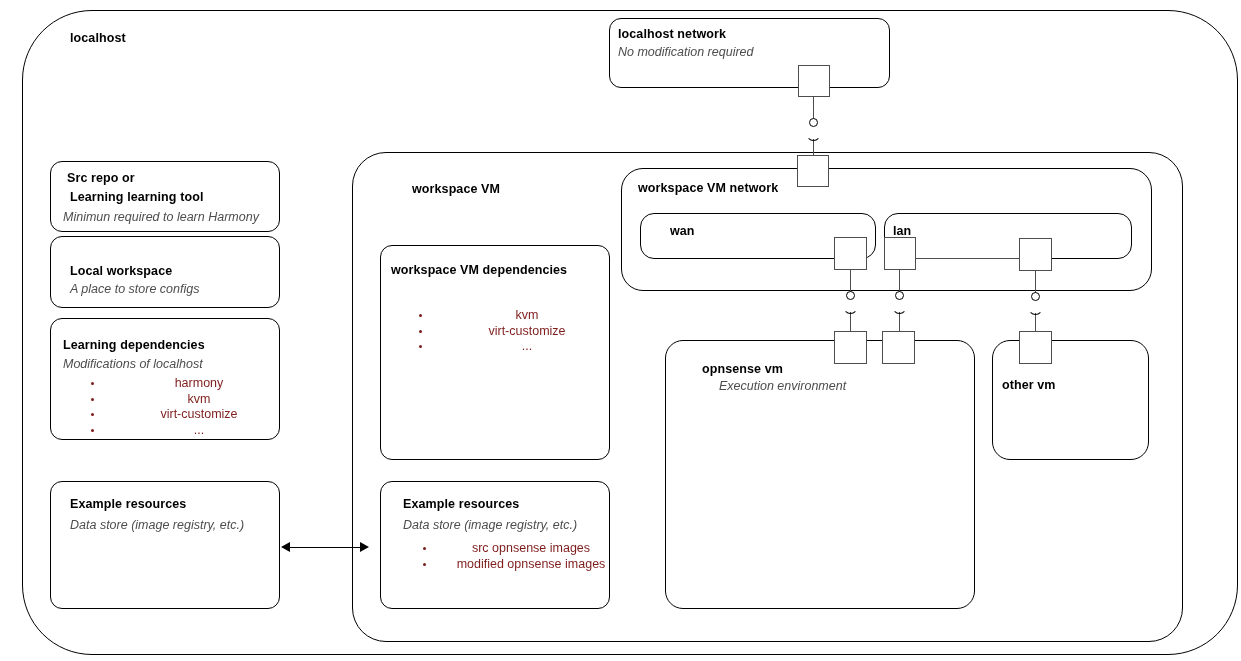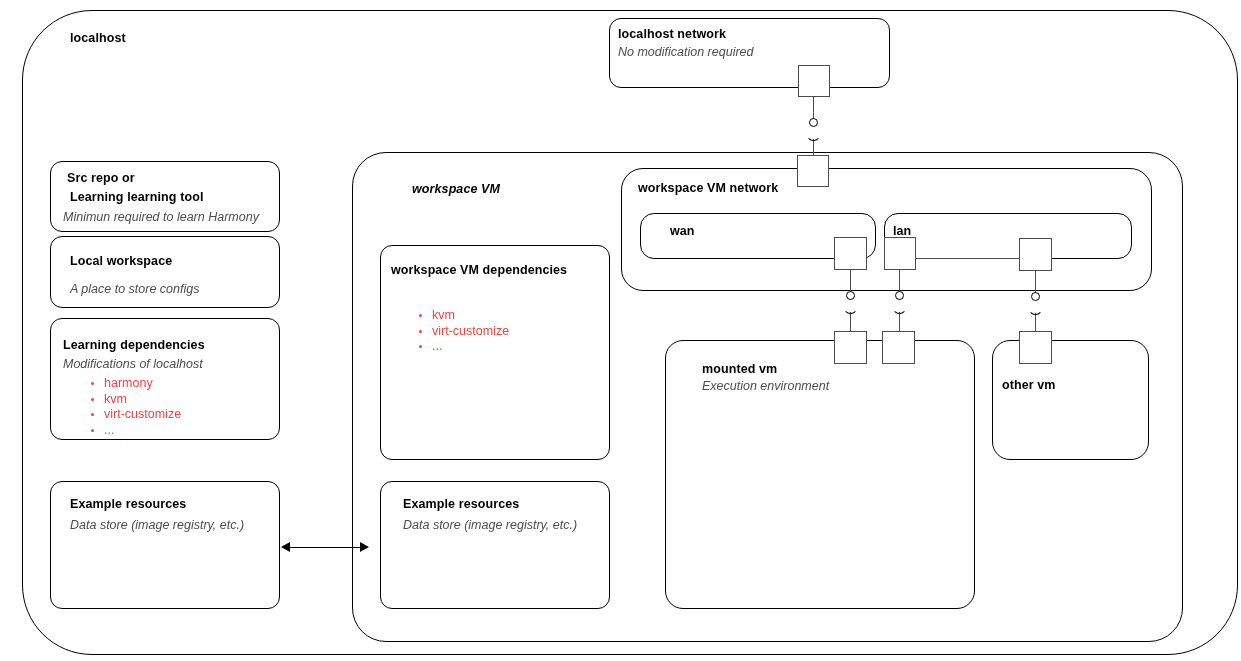--- a/index.html
+++ b/index.html
@@ -56,22 +56,23 @@
     color: #4d4d4d;
     white-space: pre;
     line-height: 15px;
   }
   ul.bullets {
     position: absolute;
     margin: 0;
     padding: 0 0 0 18px;
     list-style: disc;
     font-size: 12.5px;
-    color: #ef4444;
+    color: #7f1d1d;
     line-height: 15.5px;
+    text-align: center;
   }
   ul.bullets li {
     margin: 0;
     padding: 0;
     white-space: pre;
   }
   ul.bullets li::marker {
     font-size: 10px;
   }
   .port {
@@ -146,21 +147,21 @@
   <div class="subtitle" style="left:618px; top:45px;">No modification required</div>
 
   <div class="port" style="left:798px; top:65px; width:32px; height:32px;"></div>
 
   <div class="vline" style="left:813px; top:97px; height:25px;"></div>
   <div class="ball" style="left:809px; top:118px;"></div>
   <div class="socket" style="left:806px; top:126px;"></div>
   <div class="vline" style="left:813px; top:139px; height:22px;"></div>
 
   <div class="box container-mid" style="left:352px; top:152px; width:831px; height:490px;"></div>
-  <div class="title" style="left:412px; top:182px;font-style:italic;">workspace VM</div>
+  <div class="title" style="left:412px; top:182px;">workspace VM</div>
 
   <div class="box container-net" style="left:621px; top:168px; width:531px; height:123px;"></div>
   <div class="title" style="left:638px; top:181px;">workspace VM network</div>
 
   <div class="port" style="left:797px; top:155px; width:32px; height:32px;"></div>
 
   <div class="box pill" style="left:640px; top:213px; width:236px; height:46px;"></div>
   <div class="title" style="left:654px; top:224px;margin-left:16px;">wan</div>
 
   <div class="box pill" style="left:884px; top:213px; width:248px; height:46px;"></div>
@@ -191,38 +192,42 @@
   <div class="title" style="left:391px; top:263px;">workspace VM dependencies</div>
   <ul class="bullets" style="left:414px; top:308px; width:190px;">
     <li>kvm</li>
     <li>virt-customize</li>
     <li>...</li>
   </ul>
 
   <div class="box card" style="left:380px; top:481px; width:230px; height:128px;"></div>
   <div class="title" style="left:403px; top:497px;">Example resources</div>
   <div class="subtitle" style="left:403px; top:518px;">Data store (image registry, etc.)</div>
+  <ul class="bullets" style="left:418px; top:541px; width:190px;">
+    <li>src opnsense images</li>
+    <li>modified opnsense images</li>
+  </ul>
 
   <div class="box vmbox" style="left:665px; top:340px; width:310px; height:269px;"></div>
   <div class="port" style="left:834px; top:331px; width:33px; height:33px;"></div>
   <div class="port" style="left:882px; top:331px; width:33px; height:33px;"></div>
-  <div class="title" style="left:702px; top:362px;">mounted vm</div>
-  <div class="subtitle" style="left:702px; top:379px;">Execution environment</div>
+  <div class="title" style="left:702px; top:362px;">opnsense vm</div>
+  <div class="subtitle" style="left:719px; top:379px;">Execution environment</div>
 
   <div class="box vmbox" style="left:992px; top:340px; width:157px; height:120px;"></div>
   <div class="port" style="left:1019px; top:331px; width:33px; height:33px;"></div>
   <div class="title" style="left:1002px; top:378px;">other vm</div>
 
   <div class="box card" style="left:50px; top:161px; width:230px; height:71px;"></div>
   <div class="title" style="left:67px; top:171px;text-align:right;">Src repo or</div>
   <div class="title" style="left:70px; top:190px;">Learning learning tool</div>
   <div class="subtitle" style="left:63px; top:210px;">Minimun required to learn Harmony</div>
 
   <div class="box card" style="left:50px; top:236px; width:230px; height:72px;"></div>
-  <div class="title" style="left:70px; top:254px;">Local workspace</div>
+  <div class="title" style="left:70px; top:264px;">Local workspace</div>
   <div class="subtitle" style="left:70px; top:282px;">A place to store configs</div>
 
   <div class="box card" style="left:50px; top:318px; width:230px; height:122px;"></div>
   <div class="title" style="left:63px; top:338px;">Learning dependencies</div>
   <div class="subtitle" style="left:63px; top:357px;">Modifications of localhost</div>
   <ul class="bullets" style="left:86px; top:376px; width:190px;">
     <li>harmony</li>
     <li>kvm</li>
     <li>virt-customize</li>
     <li>...</li>

